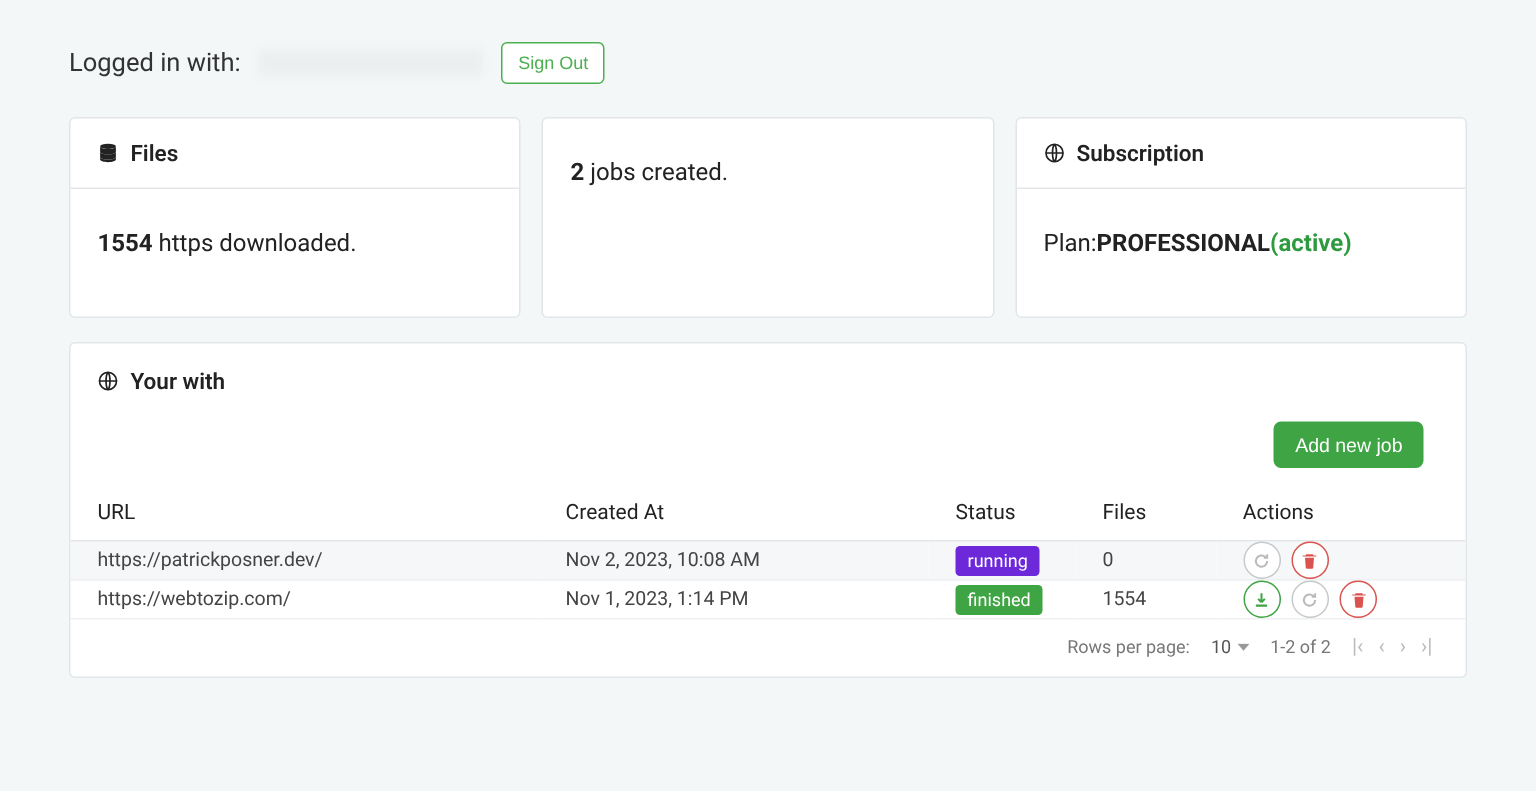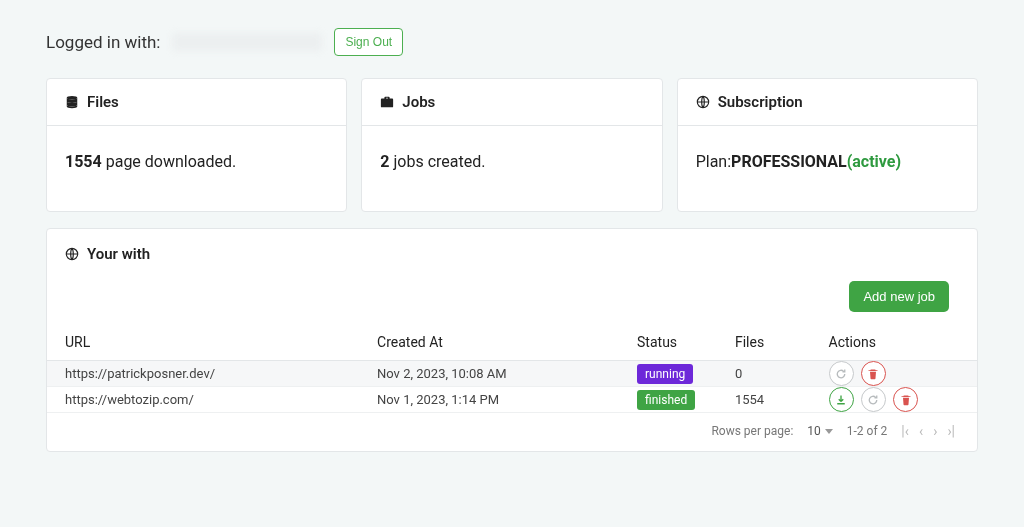--- a/index.html
+++ b/index.html
@@ -118,33 +118,25 @@
           <svg viewBox="0 0 16 16" fill="#222">
               <ellipse cx="8" cy="3" rx="6" ry="2"></ellipse>
               <path d="M2 3v4c0 1.1 2.7 2 6 2s6-.9 6-2V3c0 1.1-2.7 2-6 2S2 4.1 2 3z"></path>
               <path d="M2 7v4c0 1.1 2.7 2 6 2s6-.9 6-2V7c0 1.1-2.7 2-6 2S2 8.1 2 7z"></path>
               <path d="M2 11v2c0 1.1 2.7 2 6 2s6-.9 6-2v-2c0 1.1-2.7 2-6 2s-6-.9-6-2z"></path>
             </svg>
         </span>
         <span>Files</span>
       </div>
       <div class="card-body">
-        <span class="bold">1554</span><span> page downloaded.</span>
+        <span class="bold">1554</span><span> https downloaded.</span>
       </div>
     </div>
 
     <div class="card">
-      <div class="card-header">
-        <span class="icon">
-          <svg viewBox="0 0 16 16" fill="#222">
-              <path d="M6 2h4a1 1 0 0 1 1 1v1h3a1 1 0 0 1 1 1v8a1 1 0 0 1-1 1H2a1 1 0 0 1-1-1V5a1 1 0 0 1 1-1h3V3a1 1 0 0 1 1-1zm1 2h2V3H7v1z"></path>
-            </svg>
-        </span>
-        <span>Jobs</span>
-      </div>
       <div class="card-body">
         <span class="bold">2</span><span> jobs created.</span>
       </div>
     </div>
 
     <div class="card">
       <div class="card-header">
         <span class="icon">
           <svg viewBox="0 0 16 16" fill="none" stroke="#222" stroke-width="1.3">
               <circle cx="8" cy="8" r="6.5"></circle>

